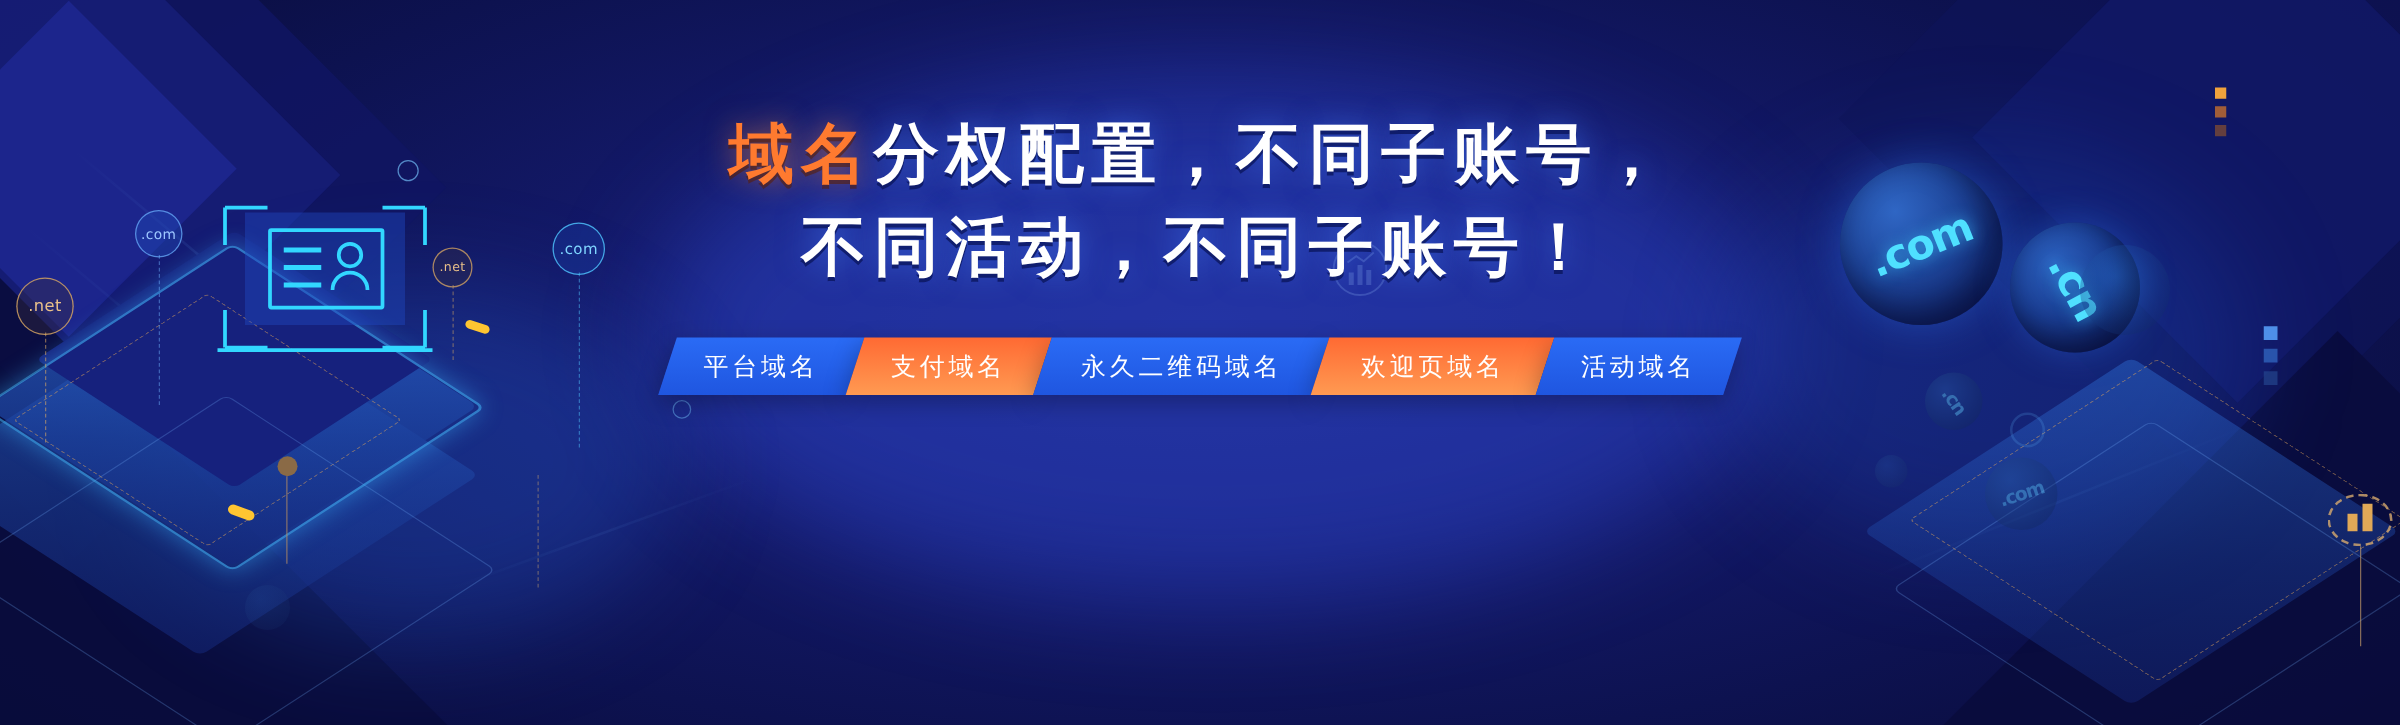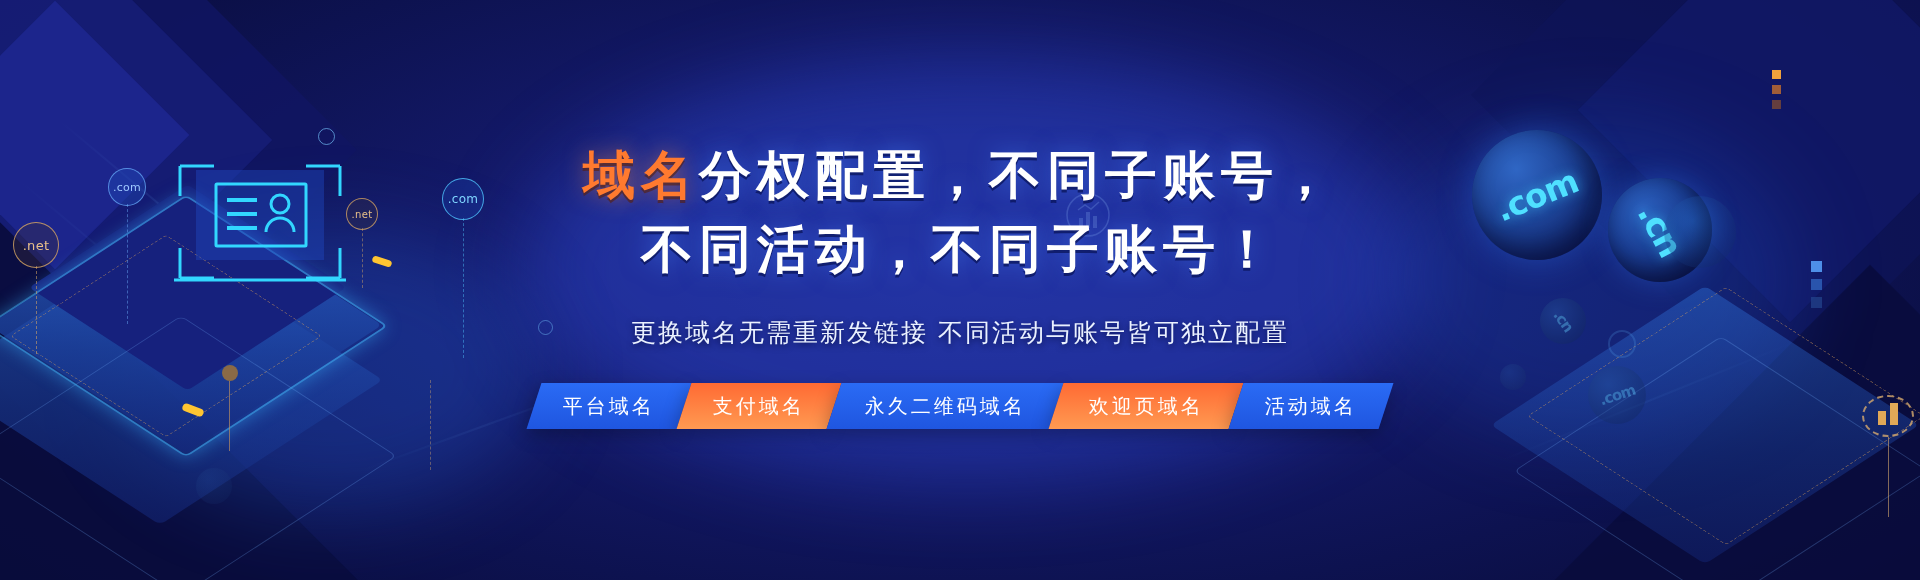--- a/index.html
+++ b/index.html
@@ -42,21 +42,21 @@
               font-size:11px;letter-spacing:.3px;}
   .pin-stem{position:absolute;left:50%;width:0;border-left-width:1px;border-left-style:dashed;}
 
   
   .sphere{position:absolute;border-radius:50%;display:flex;align-items:center;justify-content:center;}
   .sphere-label{font-weight:bold;letter-spacing:-1px;}
 
   
   .content{position:absolute;left:0;top:0;width:1920px;height:480px;
            display:flex;flex-direction:column;align-items:center;
-           justify-content:center;padding-top:88px;box-sizing:border-box;}
+           justify-content:flex-start;padding-top:88px;box-sizing:border-box;}
 
   .headline{font-size:52px;font-weight:bold;color:#ffffff;letter-spacing:6px;
             line-height:1.42;text-align:center;
             text-shadow:0 3px 0 rgba(10,20,90,.75), 0 0 22px rgba(70,130,255,.55);}
   .headline .hl-accent{color:#ff7a2f;
             text-shadow:0 3px 0 rgba(90,30,0,.55), 0 0 22px rgba(255,140,60,.55);}
 
   .subtitle{margin-top:30px;font-size:25px;color:#eaf1ff;letter-spacing:2px;
             text-shadow:0 2px 6px rgba(5,10,60,.8);}
 
@@ -245,21 +245,20 @@
 
   <div class="content">
 
     <div class="headline">
       <div>
         <span class="hl-accent">域名</span><span>分权配置，不同子账号，</span>
       </div>
       <div>不同活动，不同子账号！</div>
     </div>
 
-    <div class="subtitle">更换域名无需重新发链接  不同活动与账号皆可独立配置</div>
 
     <div class="pills">
       <div class="pill blue" style="width:150px;">
         <span>平台域名</span>
       </div>
       <div class="pill orange" style="width:150px;">
         <span>支付域名</span>
       </div>
       <div class="pill blue" style="width:222px;">
         <span>永久二维码域名</span>

